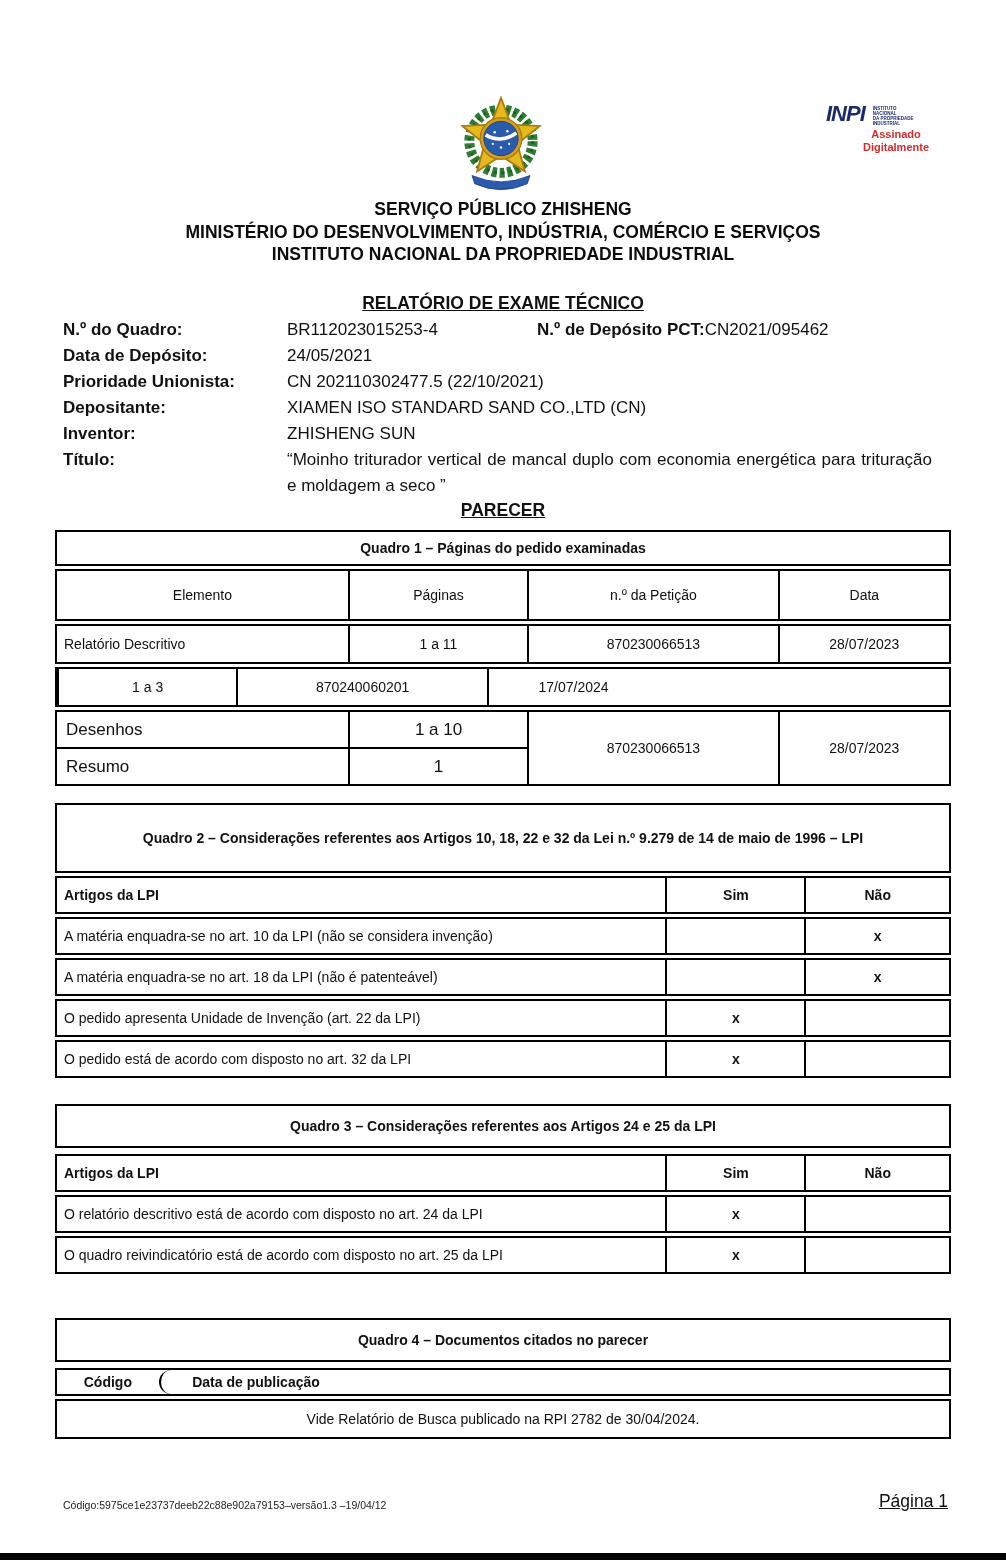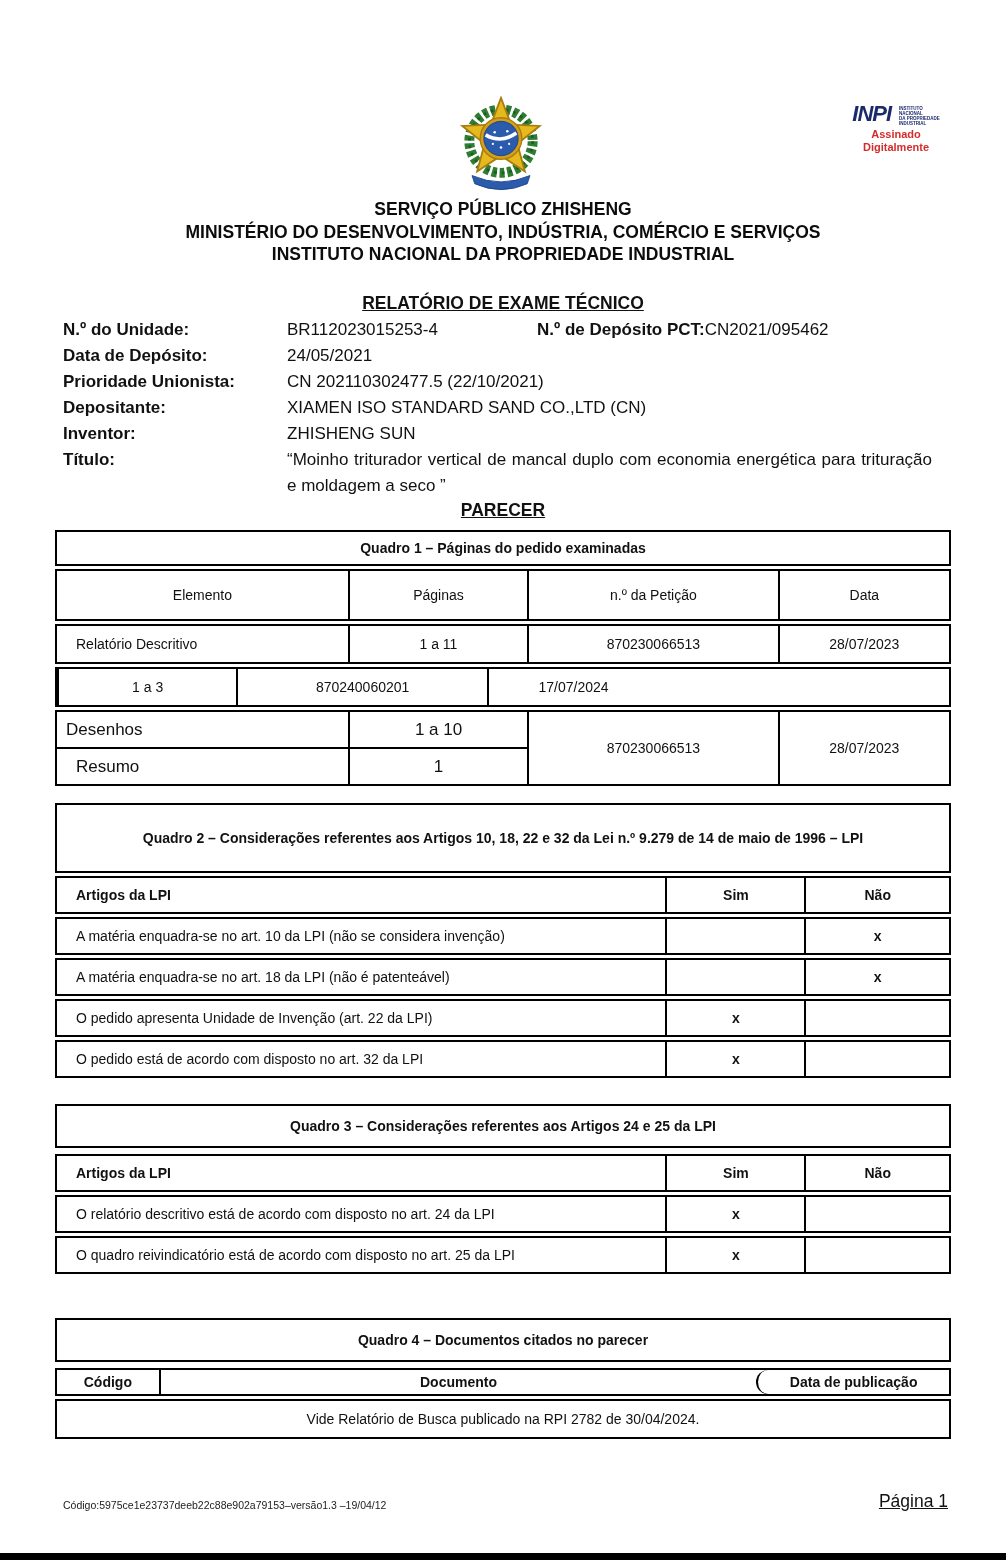--- a/index.html
+++ b/index.html
@@ -2,21 +2,21 @@
 <html lang="pt"><head>
 <meta charset="utf-8">
 <style>
   html,body{margin:0;padding:0;background:#fff;}
   .page{position:relative;width:1006px;height:1560px;background:#fff;overflow:hidden;
         font-family:"Liberation Sans","DejaVu Sans",sans-serif;color:#111;}
 
   
   .emblem{position:absolute;left:455px;top:96px;width:92px;height:104px;}
   .stamp{position:absolute;left:826px;top:104px;width:140px;text-align:center;}
-  .stamp-top{display:flex;align-items:flex-start;justify-content:center;gap:8px;}
+  .stamp-top{display:flex;align-items:flex-start;justify-content:flex-start;gap:8px;}
   .inpi-word{font-style:italic;font-weight:bold;font-size:22px;color:#1b2a6b;letter-spacing:-1px;line-height:20px;}
   .inpi-small{font-size:4.5px;line-height:5px;color:#1b2a6b;text-align:left;font-weight:bold;padding-top:2px;}
   .stamp-red{color:#d62b2b;font-weight:bold;font-size:11px;line-height:13px;margin-top:2px;}
 
   .gov-header{position:absolute;left:0;top:198px;width:100%;text-align:center;
               font-weight:bold;font-size:17.5px;line-height:22.5px;color:#0c0c0c;}
 
   .report-title{position:absolute;left:0;top:293px;width:100%;text-align:center;
                 font-weight:bold;font-size:17.5px;text-decoration:underline;}
 
@@ -34,21 +34,21 @@
            font-weight:bold;font-size:17.5px;text-decoration:underline;}
 
   
   .tbl{position:absolute;left:55px;width:896px;}
   .t-row{display:flex;border:2px solid #000;background:#fff;margin-bottom:3px;
          box-sizing:border-box;align-items:stretch;}
   .t-row.last{margin-bottom:0;}
   .t-cell{display:flex;align-items:center;justify-content:center;border-left:2px solid #000;
           font-size:14px;box-sizing:border-box;padding:0 6px;text-align:center;}
   .t-cell.first{border-left:none;}
-  .t-cell.left{justify-content:flex-start;text-align:center;padding-left:19px;}
+  .t-cell.left{justify-content:flex-start;text-align:center;padding-left:7px;}
   .t-title{justify-content:center;font-weight:bold;text-align:center;padding:4px 40px;line-height:26px;}
   .bold{font-weight:bold;}
   .subgrid{display:flex;flex-direction:column;box-sizing:border-box;}
   .subrow{display:flex;flex:1;box-sizing:border-box;}
   .subrow.divide{border-bottom:2px solid #000;}
   .sc{display:flex;align-items:center;box-sizing:border-box;font-size:17px;}
 
   
   .footer-code{position:absolute;left:63px;top:1499px;font-size:10.5px;color:#222;}
   .footer-page{position:absolute;right:58px;top:1491px;font-size:17.5px;text-decoration:underline;}
@@ -95,21 +95,21 @@
   <div class="gov-header">
     <div>SERVIÇO PÚBLICO ZHISHENG</div>
     <div>MINISTÉRIO DO DESENVOLVIMENTO, INDÚSTRIA, COMÉRCIO E SERVIÇOS</div>
     <div>INSTITUTO NACIONAL DA PROPRIEDADE INDUSTRIAL</div>
   </div>
 
   <div class="report-title">RELATÓRIO DE EXAME TÉCNICO</div>
 
   <div class="fields">
     <div class="field-row">
-      <span class="f-label">N.º do Unidade:</span><span class="f-value">BR112023015253-4</span>
+      <span class="f-label">N.º do Quadro:</span><span class="f-value">BR112023015253-4</span>
       <span class="pct-block"><span class="pct-label">N.º de Depósito PCT:</span><span>CN2021/095462</span></span>
     </div>
     <div class="field-row">
       <span class="f-label">Data de Depósito:</span><span class="f-value">24/05/2021</span>
     </div>
     <div class="field-row">
       <span class="f-label">Prioridade Unionista:</span><span class="f-value">CN 202110302477.5 (22/10/2021)</span>
     </div>
     <div class="field-row">
       <span class="f-label">Depositante:</span><span class="f-value">XIAMEN ISO STANDARD SAND CO.,LTD (CN)</span>
@@ -146,21 +146,21 @@
       <div class="t-cell" style="width:28.1%;">870240060201</div>
       <div class="t-cell" style="width:19.2%;">17/07/2024</div>
     </div>
     <div class="t-row last" style="height:76px;">
       <div class="subgrid" style="width:52.7%;">
         <div class="subrow divide">
           <div class="sc left" style="width:61.9%;padding-left:9px;">Desenhos</div>
           <div class="sc" style="width:38.1%;justify-content:center;border-left:2px solid #000;">1 a 10</div>
         </div>
         <div class="subrow">
-          <div class="sc left" style="width:61.9%;padding-left:19px;">Resumo</div>
+          <div class="sc left" style="width:61.9%;padding-left:9px;">Resumo</div>
           <div class="sc" style="width:38.1%;justify-content:center;border-left:2px solid #000;">1</div>
         </div>
       </div>
       <div class="t-cell" style="width:28.1%;">870230066513</div>
       <div class="t-cell" style="width:19.2%;">28/07/2023</div>
     </div>
   </div>
 
   <div class="tbl" style="top:803px;">
     <div class="t-row" style="min-height:70px;">
@@ -213,21 +213,20 @@
       <div class="t-cell bold" style="width:16.2%;"></div>
     </div>
   </div>
 
   <div class="tbl" style="top:1318px;">
     <div class="t-row" style="height:44px;margin-bottom:6px;">
       <div class="t-cell first t-title" style="flex:1;">Quadro 4 – Documentos citados no parecer</div>
     </div>
     <div class="t-row" style="height:28px;">
       <div class="t-cell first bold" style="width:11.4%;">Código</div>
-      <div class="t-cell bold" style="width:67%;">Documento</div>
       <div class="t-cell bold" style="width:21.6%;padding:0 2px;border-radius:14px;">Data de publicação</div>
     </div>
     <div class="t-row last" style="height:40px;">
       <div class="t-cell first" style="flex:1;">Vide Relatório de Busca publicado na RPI 2782 de 30/04/2024.</div>
     </div>
   </div>
 
   <div class="footer-code">Código:5975ce1e23737deeb22c88e902a79153–versão1.3 –19/04/12</div>
   <div class="footer-page">Página 1</div>
   <div class="bottom-bar"></div>

